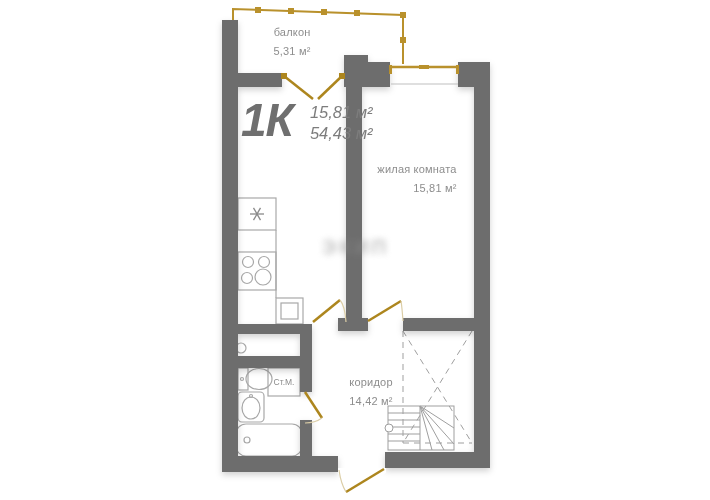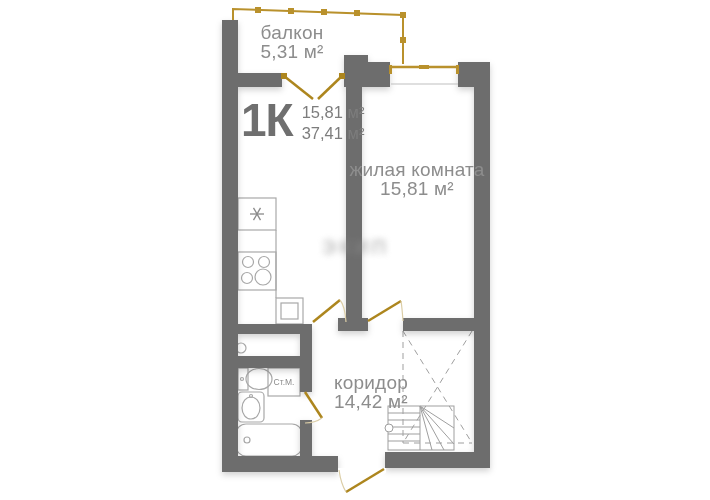--- a/index.html
+++ b/index.html
@@ -1,21 +1,21 @@
 <!DOCTYPE html>
 <html><head>
 <meta charset="utf-8">
 <style>
   html,body{margin:0;padding:0;background:#ffffff;}
   body{width:710px;height:500px;overflow:hidden;font-family:"Liberation Sans",sans-serif;}
   .canvas{position:relative;width:710px;height:500px;background:#fff;}
   svg{position:absolute;left:0;top:0;}
-  .room-label{position:absolute;transform:translateX(-50%);text-align:center;
-    color:#8d8d8d;font-size:19px;line-height:19px;letter-spacing:.2px;white-space:nowrap;}
-  .title-block{position:absolute;left:241px;top:97px;display:flex;gap:9px;align-items:flex-start;}
+  .room-label{position:absolute;transform:translateX(-50%);text-align:right;
+    color:#8d8d8d;font-size:11px;line-height:19px;letter-spacing:.2px;white-space:nowrap;}
+  .title-block{position:absolute;left:241px;top:97px;display:flex;gap:17px;align-items:flex-start;font-style:italic;}
   .title-type{font-size:46px;font-weight:bold;color:#6f6f6f;line-height:46px;letter-spacing:-1px;}
   .title-areas{display:flex;flex-direction:column;font-size:16.5px;color:#7d7d7d;line-height:21px;padding-top:5px;}
   .watermark{position:absolute;left:322px;top:236px;width:80px;font-size:20px;font-weight:bold;
     color:#8f8f8f;letter-spacing:3px;filter:blur(3px);opacity:.55;}
 </style>
 </head>
 <body>
 
 <div class="canvas">
 <svg width="710" height="500" viewBox="0 0 710 500">
@@ -132,21 +132,21 @@
 
   <div class="room-label" style="left:292px;top:23px;">
     <span>балкон</span><br>
     <span>5,31 м²</span>
   </div>
 
   <div class="title-block">
     <span class="title-type">1К</span>
     <span class="title-areas">
       <span>15,81 м²</span>
-      <span>37,41 м²</span>
+      <span>54,43 м²</span>
     </span>
   </div>
 
 
   <div class="room-label" style="left:417px;top:160px;">
     <span>жилая комната</span><br>
     <span>15,81 м²</span>
   </div>
 
 

